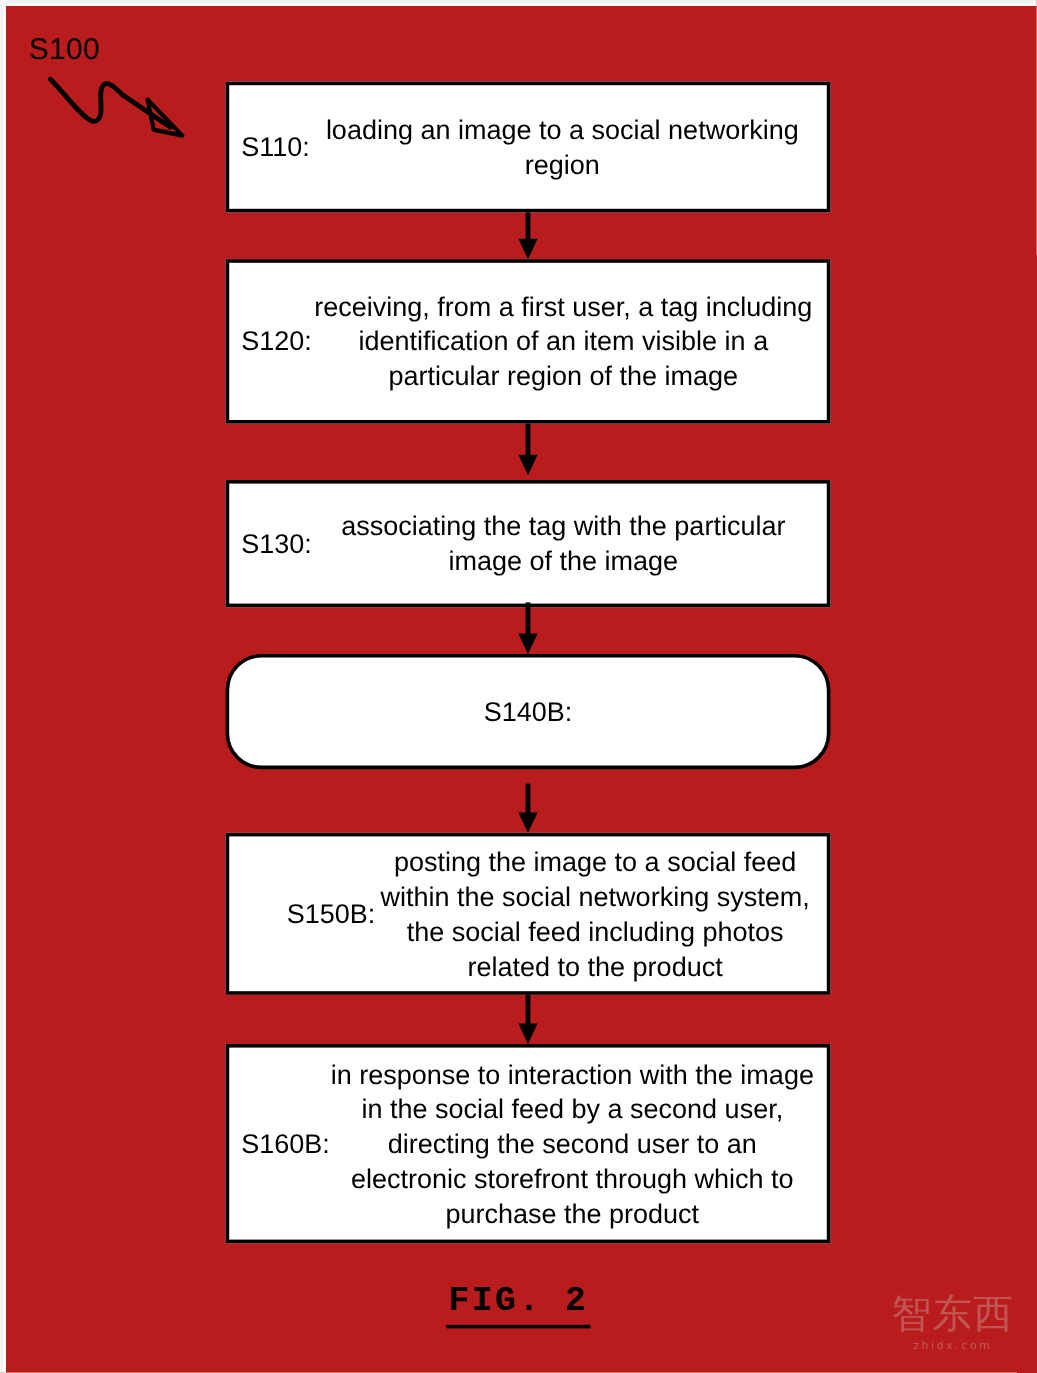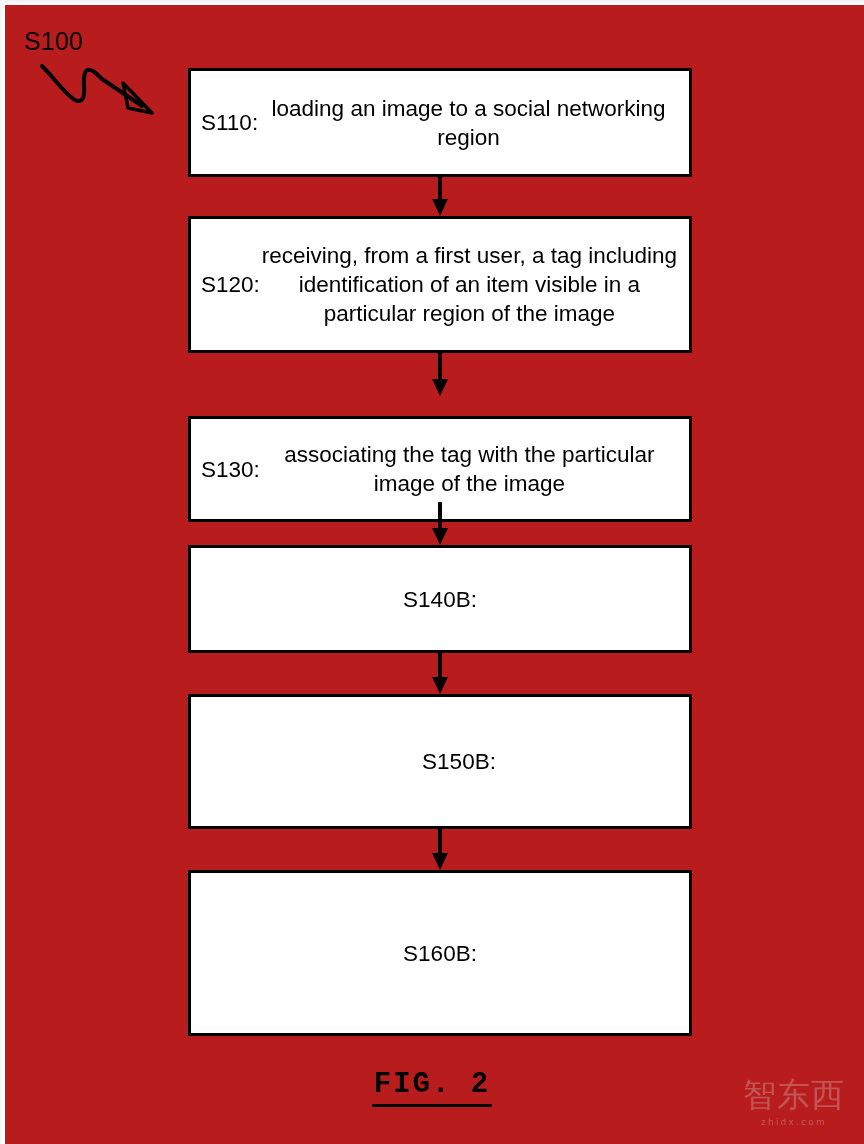--- a/index.html
+++ b/index.html
@@ -79,22 +79,22 @@
     white-space: nowrap;
   }
   .step-text {
     font-size: 22.5px;
     line-height: 29px;
     max-width: 478px;
   }
 
   #box-s110  { top: 68px;  height: 109px; }
   #box-s120  { top: 216px; height: 137px; }
-  #box-s130  { top: 416px; height: 106px; }
-  #box-s140b { top: 545px; height: 108px; }
+  #box-s130  { top: 400px; height: 106px; }
+  #box-s140b { top: 545px; height: 96px; border-radius: 30px; }
   #box-s150b { top: 694px; height: 135px; padding-left: 48px; }
   #box-s160b { top: 870px; height: 166px; justify-content: center; }
 
   
   .connector {
     position: absolute;
     left: 432px;
     width: 16px;
   }
   .connector .shaft {
@@ -232,29 +232,31 @@
     <div class="step-id">S140B:</div>
   </div>
 
   <div class="connector" id="conn-4">
     <div class="shaft"></div>
     <div class="head"></div>
   </div>
 
   <div class="flow-box" id="box-s150b">
     <div class="step-id">S150B:</div>
+    <div class="step-text">posting the image to a social feed within the social networking system, the social feed including photos related to the product</div>
   </div>
 
   <div class="connector" id="conn-5">
     <div class="shaft"></div>
     <div class="head"></div>
   </div>
 
   <div class="flow-box" id="box-s160b">
     <div class="step-id">S160B:</div>
+    <div class="step-text">in response to interaction with the image in the social feed by a second user, directing the second user to an electronic storefront through which to purchase the product</div>
   </div>
 
   <div id="fig-caption">
     <span>FIG. 2</span>
   </div>
 
   <div id="watermark">
     <div class="wm-cn">智东西</div>
     <div class="wm-url">zhidx.com</div>
   </div>

